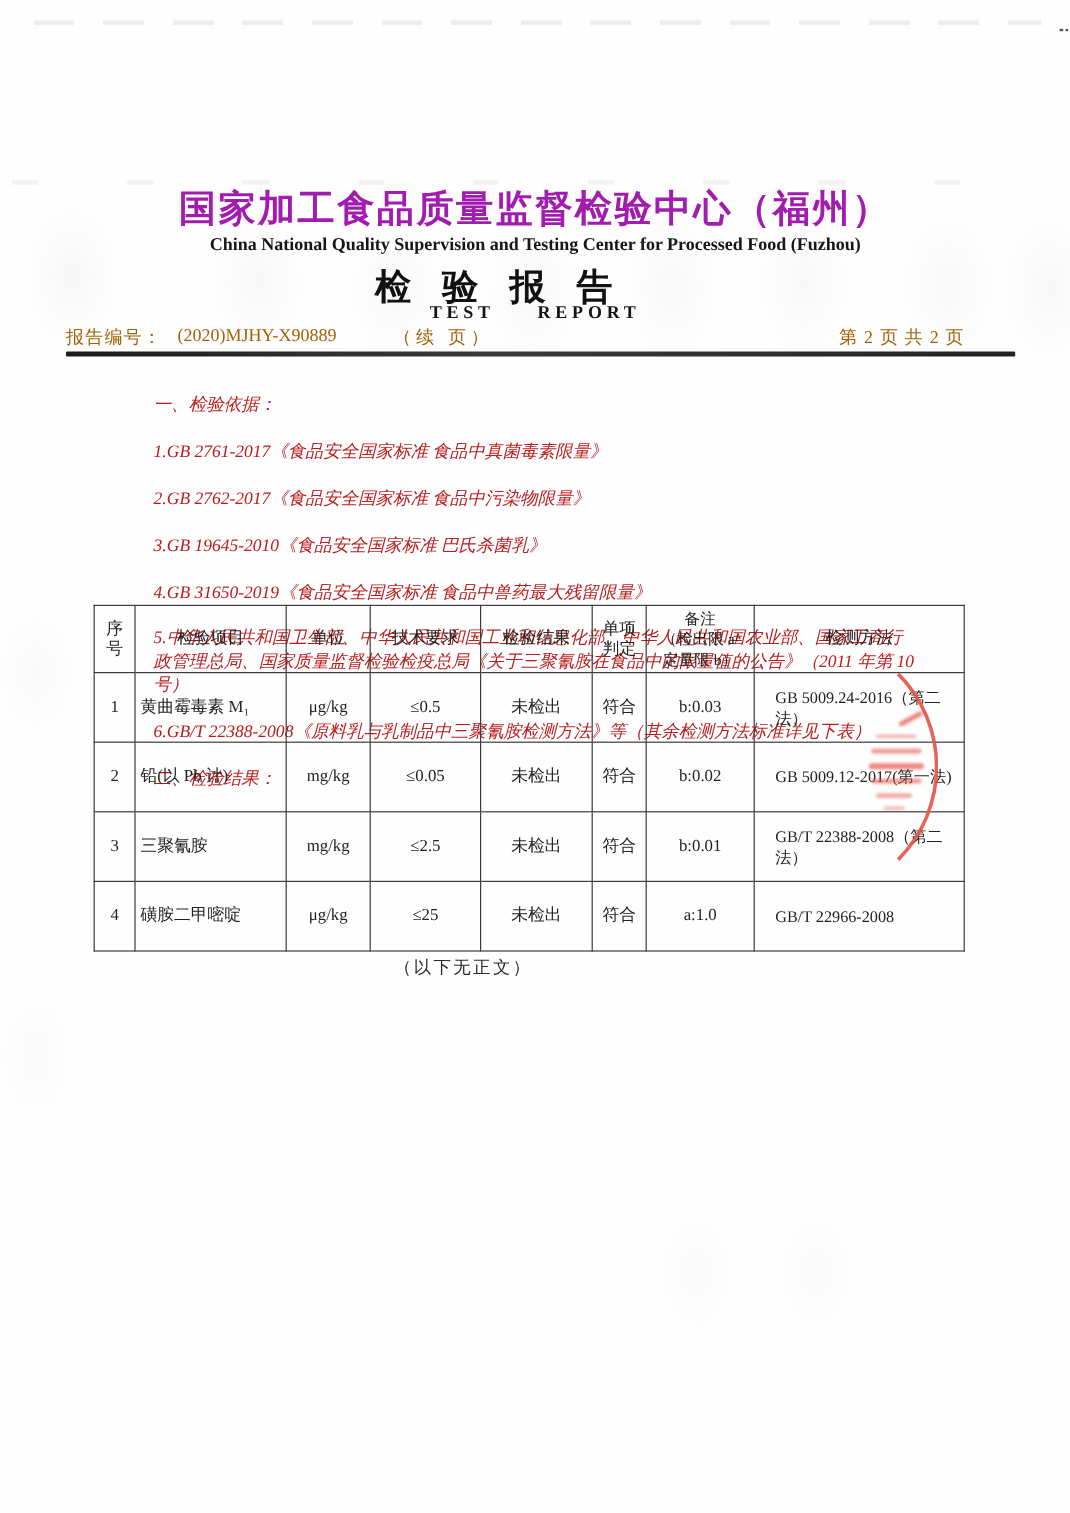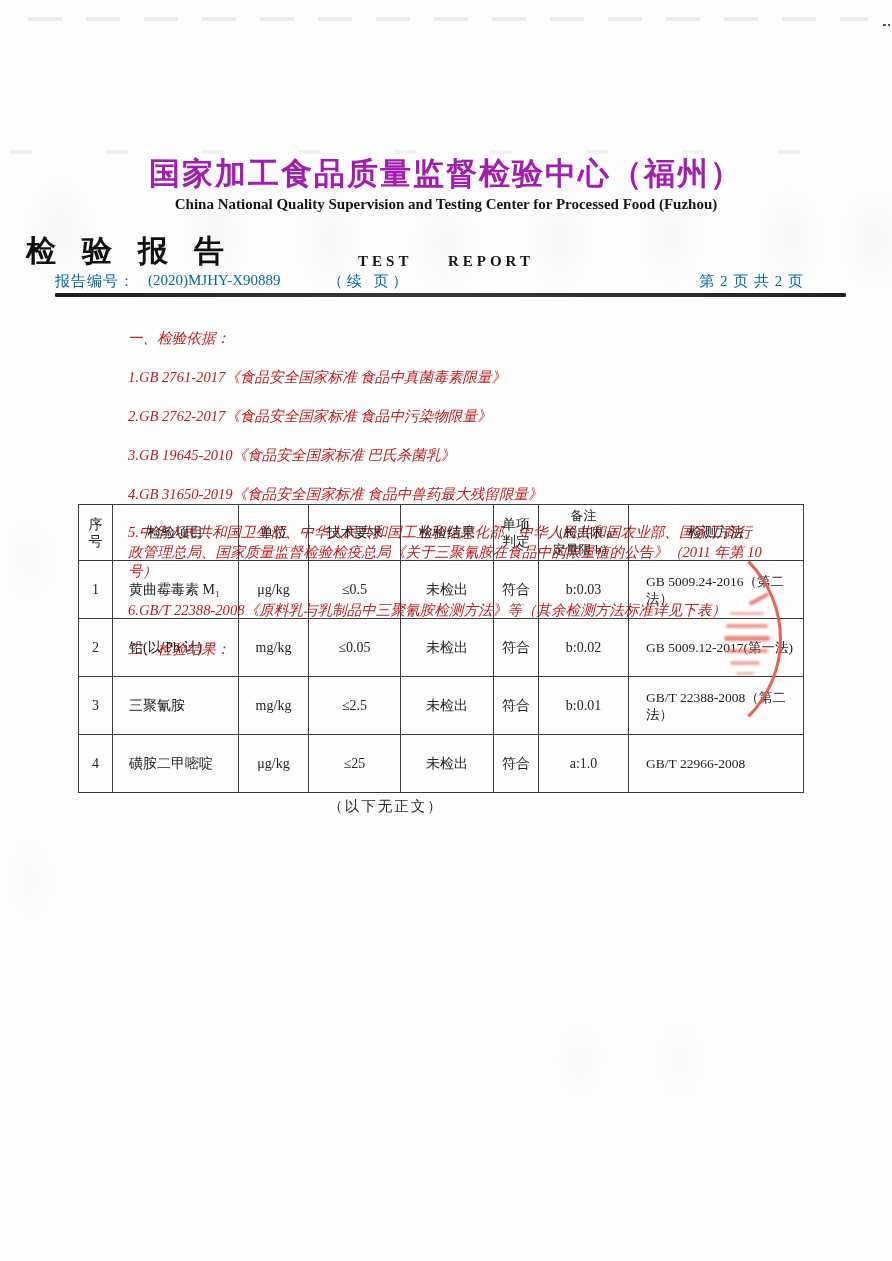--- a/index.html
+++ b/index.html
@@ -42,28 +42,28 @@
   .org-title{
     position:absolute;left:0;top:153px;width:892px;text-align:center;
     font-size:31px;font-weight:bold;color:#a21caf;letter-spacing:2px;
     font-family:"Liberation Serif","DejaVu Serif",serif;
   }
   .org-title-en{
     position:absolute;left:0;top:196px;width:892px;text-align:center;
     font-size:15px;font-weight:bold;color:#161616;
   }
   .report-title{
-    position:absolute;left:0;top:219px;width:823px;
-    font-size:30px;font-weight:bold;color:#111;letter-spacing:26px;text-indent:26px;margin-top:12px;
+    position:absolute;left:0;top:219px;width:823px;text-align:center;
+    font-size:30px;font-weight:bold;color:#111;letter-spacing:26px;text-indent:26px;
   }
   .report-title-en{
     position:absolute;left:0;top:253px;width:892px;text-align:center;
     font-size:15px;font-weight:bold;color:#141414;letter-spacing:4px;word-spacing:28px;
   }
-  .meta-line{position:absolute;left:0;top:272px;width:892px;height:20px;font-size:15px;color:#0369a1;}
+  .meta-line{position:absolute;left:0;top:272px;width:892px;height:20px;font-size:15px;color:#a16207;}
   .meta-label{position:absolute;left:55px;top:0;letter-spacing:1px;}
   .meta-value{position:absolute;left:148px;top:0;}
   .meta-cont{position:absolute;left:0;top:0;width:739px;text-align:center;letter-spacing:4px;}
   .meta-page{position:absolute;right:88px;top:0;letter-spacing:1px;}
   .rule{
     position:absolute;left:55px;top:293px;width:791px;height:4px;
     background:linear-gradient(90deg,#1c1c1c,#3a3a3a 45%,#222);
     border-radius:1px;
   }
 
@@ -84,21 +84,21 @@
   }
   table.results th,table.results td{
     border:1.6px solid #3c3c3c;
     text-align:center;vertical-align:middle;
     padding:2px 3px;font-weight:normal;
     white-space:pre-line;line-height:17px;
     overflow:hidden;
   }
   table.results thead tr{height:54px;}
   table.results tbody tr{height:58px;}
-  table.results td.al,table.results th.al{text-align:left;padding-left:16px;}
+  table.results td.al,table.results th.al{text-align:left;padding-left:4px;}
   table.results td.method{text-align:left;padding-left:17px;font-size:13.5px;}
   .remark-head{font-size:13px;line-height:15px;margin-left:26px;}
 
   .footer-note{
     position:absolute;left:0;top:797px;width:772px;text-align:center;
     font-size:14.5px;color:#2a2a2a;letter-spacing:2px;
   }
 
   
   .stamp{position:absolute;pointer-events:none;}

